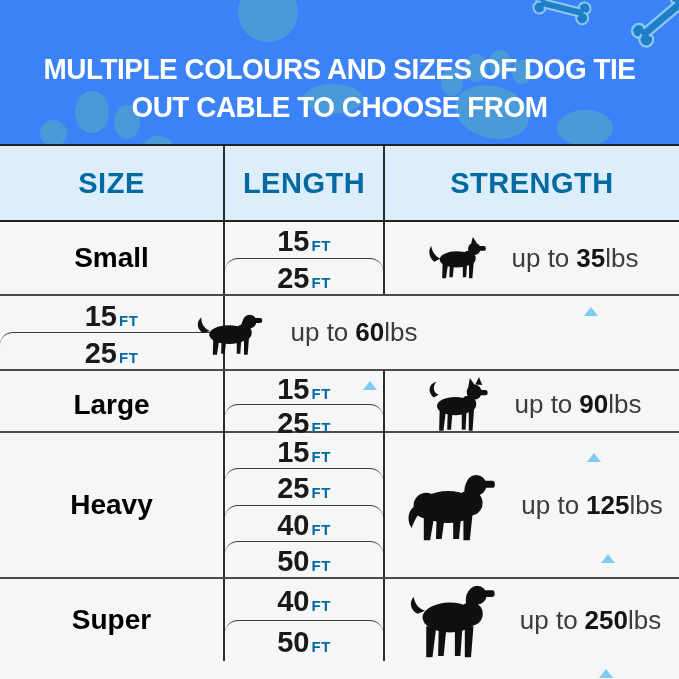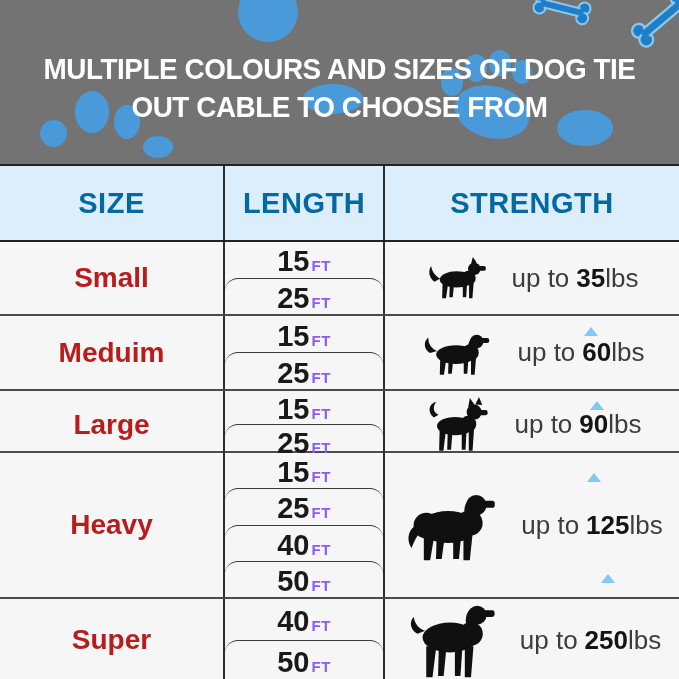--- a/index.html
+++ b/index.html
@@ -1,21 +1,21 @@
 <!DOCTYPE html>
 <html><head>
 <meta charset="utf-8">
 <style>
   * { margin:0; padding:0; box-sizing:border-box; }
   html,body { width:679px; }
   body { font-family:"Liberation Sans", sans-serif; background:#fff; }
   .poster { position:relative; width:679px; height:679px; overflow:hidden; background:#f6f6f6; }
 
   
-  .banner { position:relative; width:100%; height:164px; background:#737373; overflow:hidden; }
+  .banner { position:relative; width:100%; height:144px; background:#3b82f6; overflow:hidden; }
   .decor { position:absolute; inset:0; }
   .paw { position:absolute; background:#4a9ad9; border-radius:50%; }
   .paw-a1 { left:40px;  top:120px; width:27px; height:27px; }
   .paw-a2 { left:75px;  top:91px;  width:34px; height:42px; }
   .paw-a3 { left:114px; top:105px; width:26px; height:34px; }
   .paw-a4 { left:143px; top:136px; width:30px; height:22px; }
   .paw-b1 { left:238px; top:-18px; width:60px; height:60px; }
   .paw-b2 { left:303px; top:84px;  width:60px; height:30px; }
   .paw-c1 { left:441px; top:68px;  width:22px; height:28px; }
   .paw-c2 { left:465px; top:54px;  width:22px; height:28px; }
@@ -40,28 +40,28 @@
   .tbody { height:449px; }
   .trow { display:grid; grid-template-columns:225px 160px 1fr; background:#f6f6f6; }
   .trow + .trow { border-top:2px solid #4b4b4b; }
   .r-small  { height:72px; }
   .r-meduim { height:75px; }
   .r-large  { height:62px; }
   .r-heavy  { height:146px; }
   .r-super  { height:81px; }
 
   .c-size { display:flex; align-items:center; justify-content:center;
-    color:#b91c1c; font-weight:bold; font-size:28px; }
+    color:#000000; font-weight:bold; font-size:28px; }
   .c-length { display:flex; flex-direction:column; }
   .sub { flex:1; display:flex; align-items:baseline; justify-content:center; padding-top:4px; }
   .sub { align-items:center; }
   .sub .inner { display:flex; align-items:baseline; }
   .sub + .sub { border-top:1px solid #3a3a3a;border-radius:13px; }
   .len-num { font-size:29px; font-weight:bold; color:#191919; line-height:1; }
-  .len-unit { font-size:15px; font-weight:600; color:#8b5cf6; letter-spacing:0.5px; margin-left:2px; }
+  .len-unit { font-size:15px; font-weight:600; color:#0369a1; letter-spacing:0.5px; margin-left:2px; }
 
   .c-strength { display:flex; align-items:center; justify-content:center; gap:22px; }
   .dog { flex:none; }
   .dog svg { display:block; }
   .s-text { font-size:26px; color:#3c3c3c; white-space:nowrap; }
   .s-prefix { margin-right:7px; }
   .w-wrap { position:relative; display:inline-block; }
   .w-num { font-weight:bold; color:#141414; }
   .up-arrow { position:absolute; left:50%; top:100%; transform:translateX(-50%); margin-top:3px; width:14px; }
   .up-arrow .head { width:0; height:0; margin:0 auto;
@@ -158,21 +158,20 @@
             <path d="M48,60 L57,61 L54,90 L47,90 Z"></path>
           </svg>
         </span>
         <span class="s-text">
           <span class="s-prefix">up to</span><span class="w-wrap"><span class="w-num">35</span><span class="up-arrow"><span class="head"></span><span class="stem"></span></span></span><span>lbs</span>
         </span>
       </div>
     </div>
 
     <div class="trow r-meduim">
-      <div class="c-size v-r">Meduim</div>
       <div class="c-length v-r">
         <div class="sub">
             <span class="inner">
               <span class="len-num">15</span>
               <span class="len-unit">FT</span>
             </span>
           </div>
         <div class="sub">
             <span class="inner">
               <span class="len-num">25</span>

